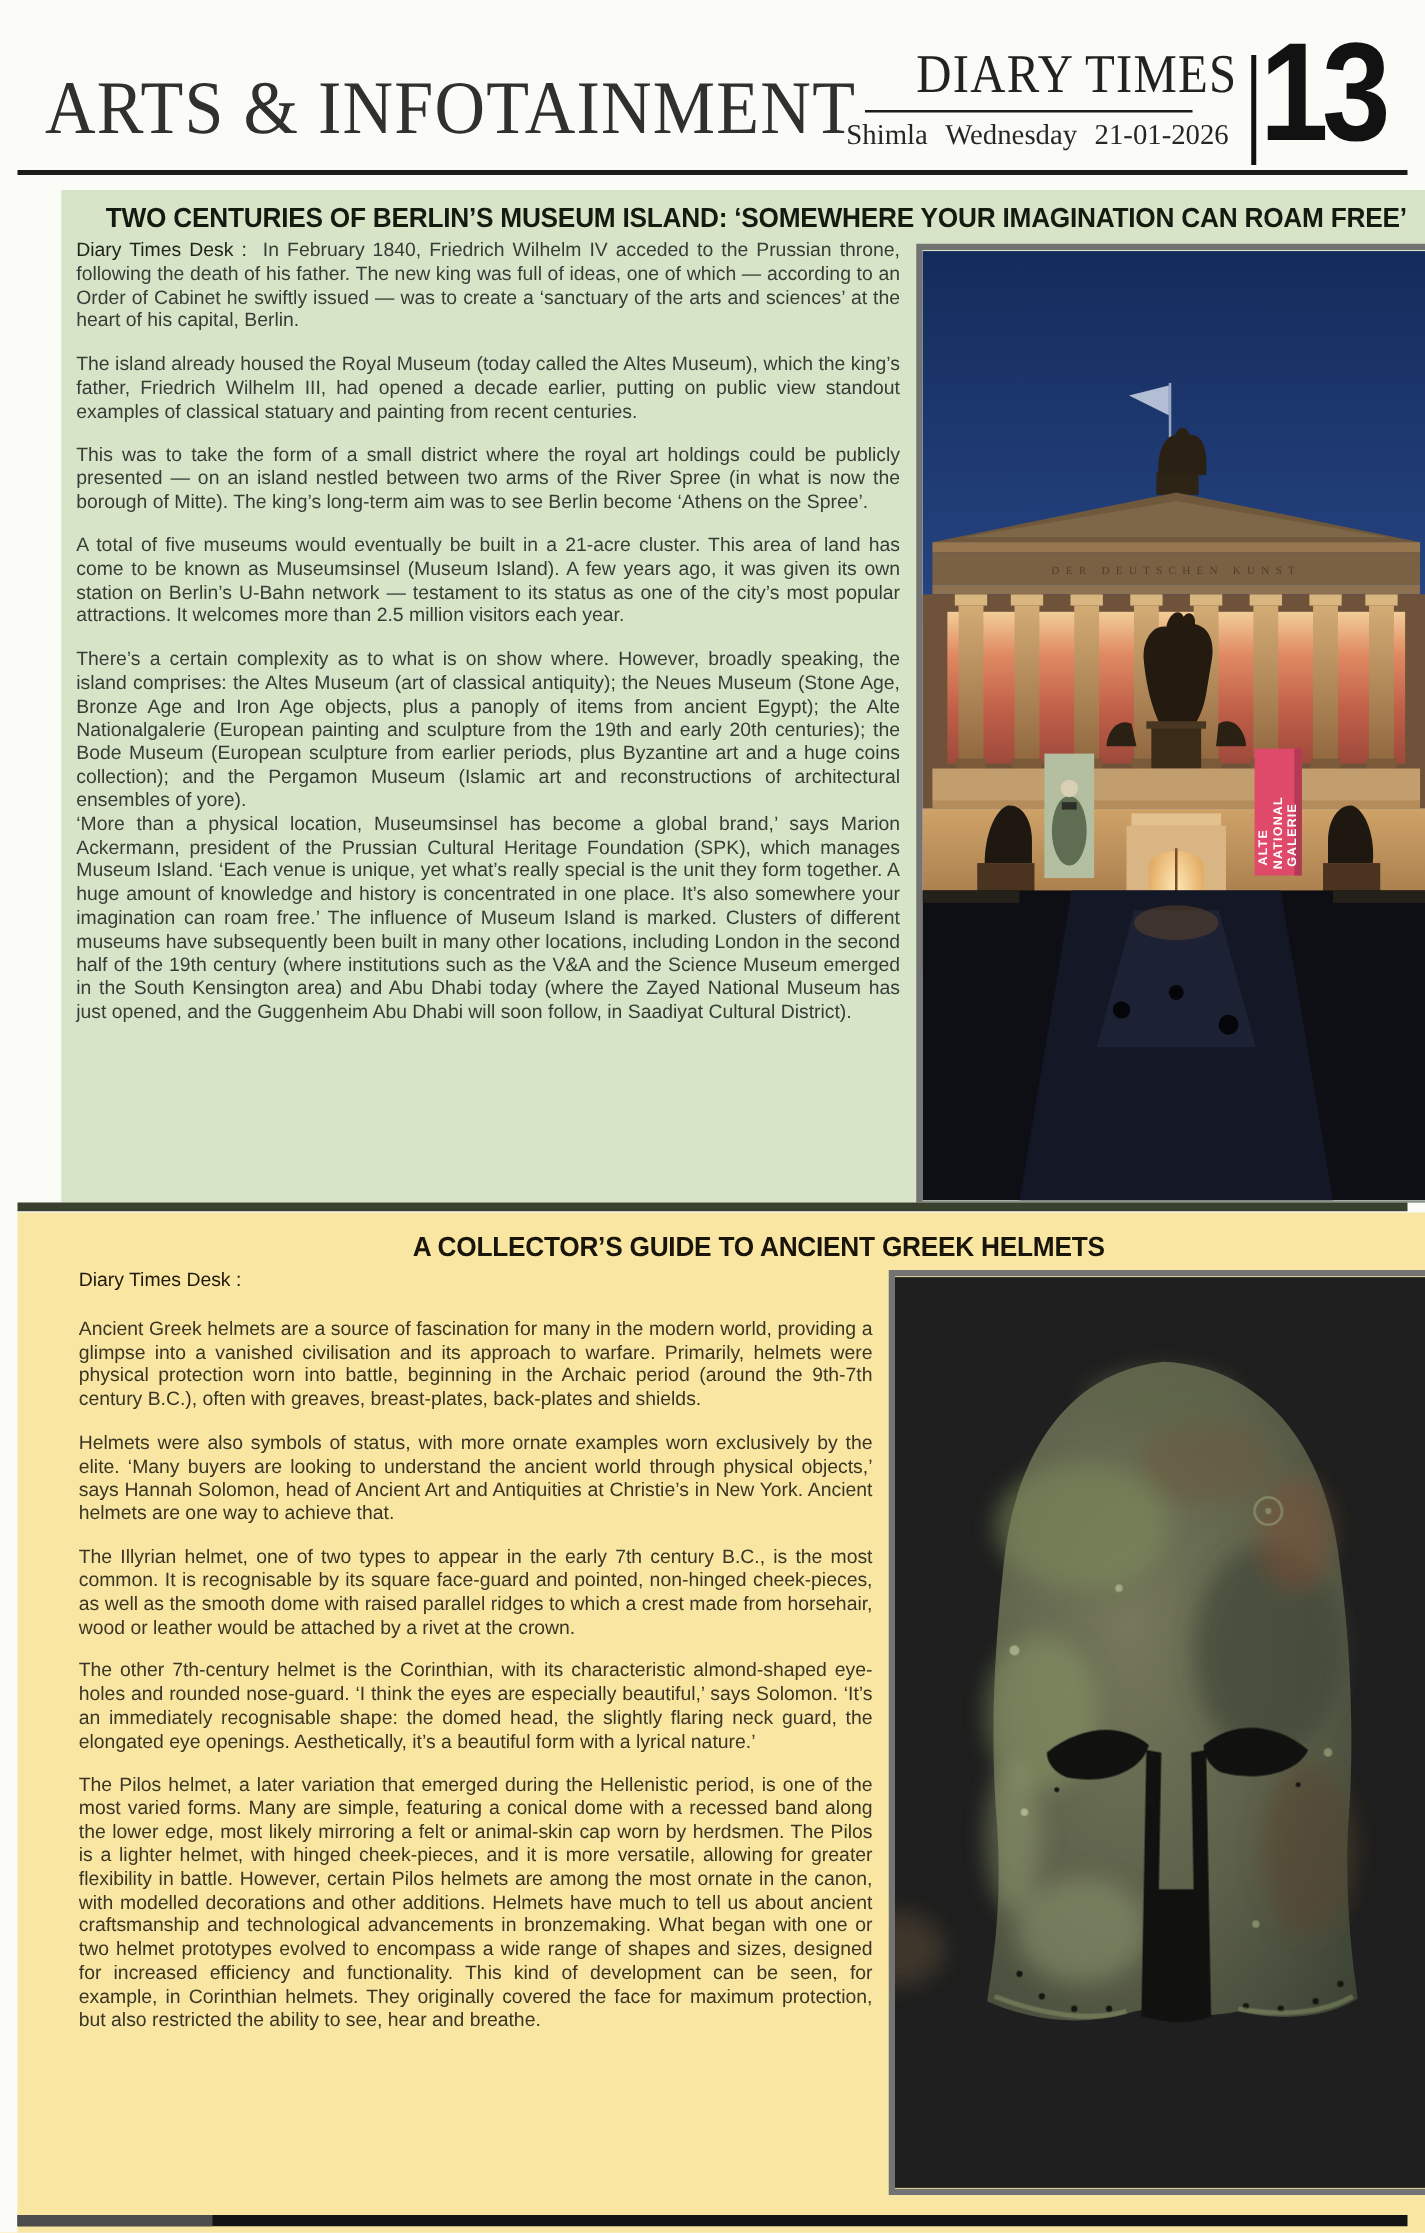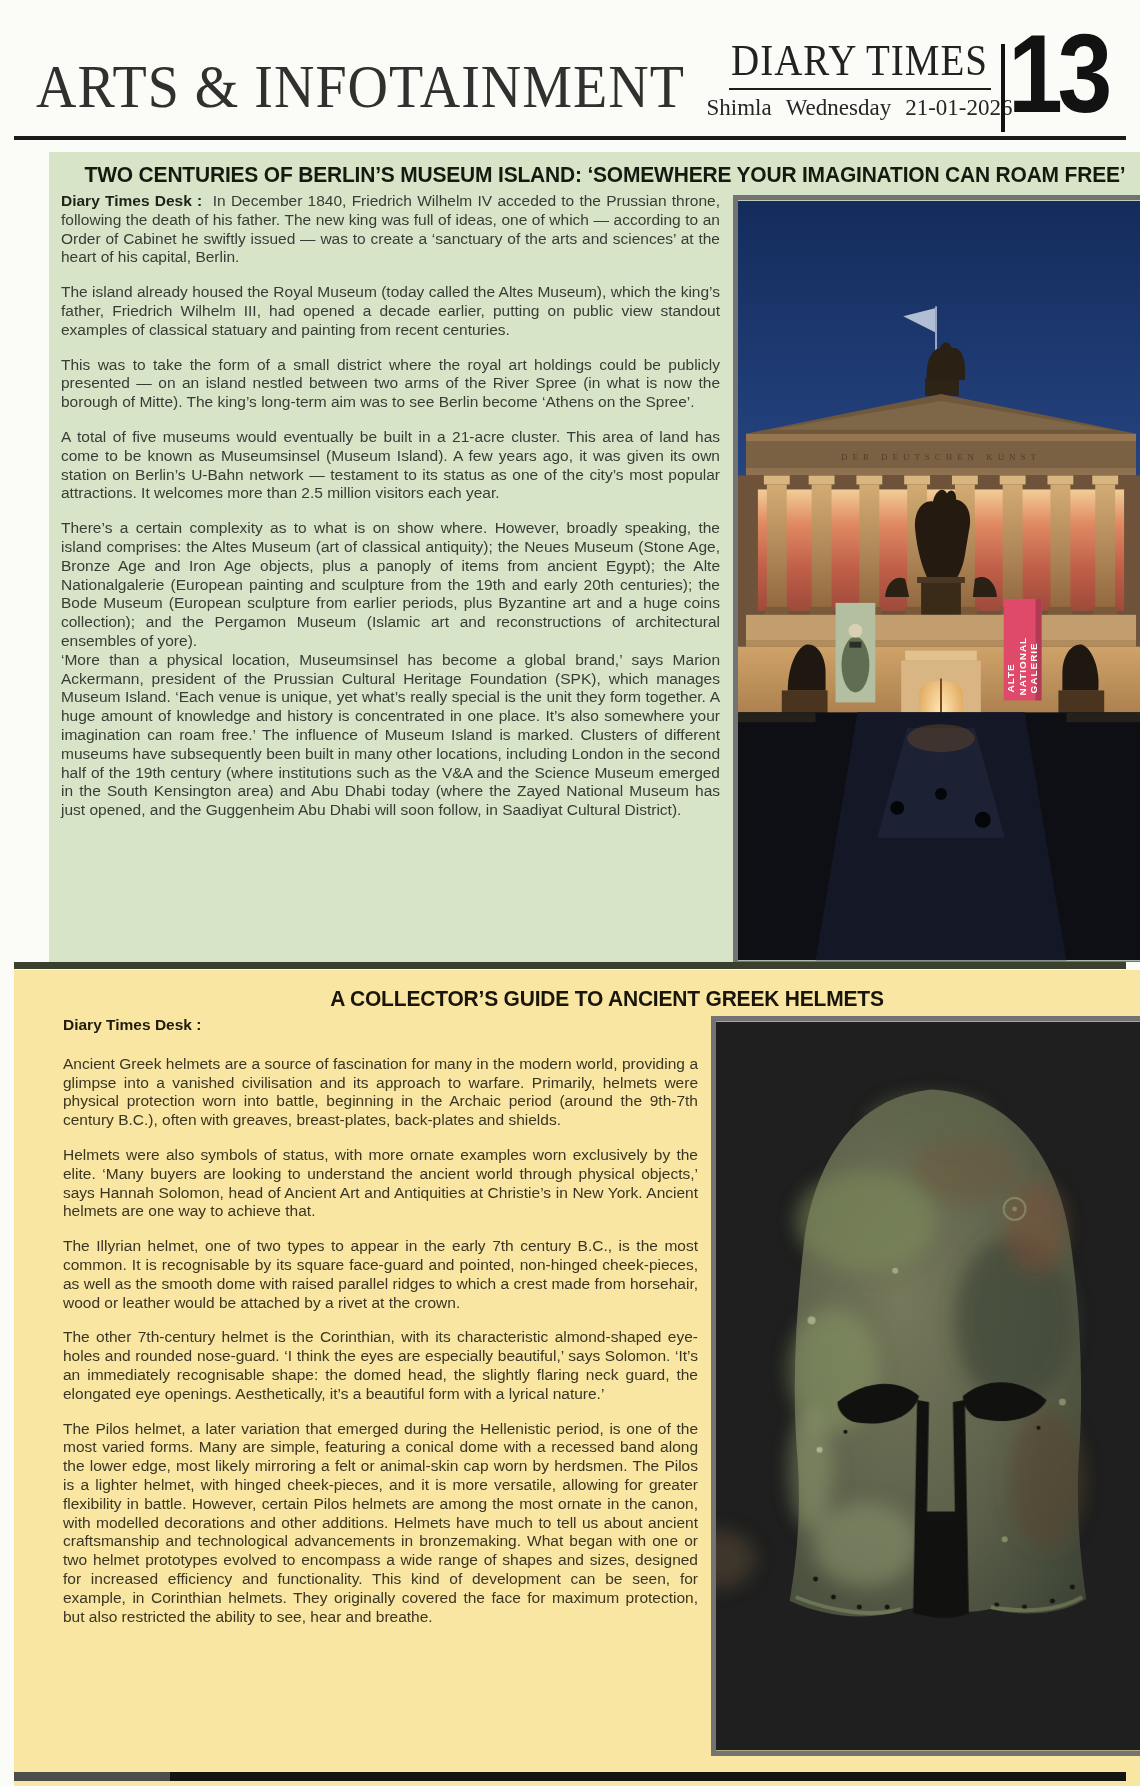--- a/index.html
+++ b/index.html
@@ -2,21 +2,21 @@
 <html><head>
 <meta charset="utf-8">
 <style>
   html,body{margin:0;padding:0;}
   body{width:1140px;height:1786px;background:#fbfbf8;font-family:"Liberation Sans",sans-serif;position:relative;}
   .page{position:absolute;inset:0;overflow:hidden;}
 
   
   .section-title{position:absolute;left:36px;top:52px;font-family:"Liberation Serif",serif;
     font-size:56px;color:#30302e;letter-spacing:1px;white-space:nowrap;transform:scaleY(1.08);transform-origin:left top;}
-  .masthead-box{position:absolute;left:692px;top:38px;width:335px;text-align:center;}
+  .masthead-box{position:absolute;left:655px;top:38px;width:335px;text-align:right;}
   .masthead{font-family:"Liberation Serif",serif;font-size:39px;color:#222;letter-spacing:1px;line-height:1.05;transform:scaleY(1.12);transform-origin:center top;}
   .masthead-rule{width:262px;height:2px;background:#1c1c1c;margin:9px auto 5px auto;}
   .dateline{font-family:"Liberation Serif",serif;font-size:23px;color:#262626;}
   .dateline span{margin:0 7px;}
   .header-vbar{position:absolute;left:1001px;top:44px;width:4px;height:88px;background:#121212;}
   .page-number{position:absolute;left:1008px;top:18px;width:120px;font-size:112px;line-height:112px;
     font-weight:bold;color:#121212;letter-spacing:-6px;transform:scaleX(.88);transform-origin:left top;}
   .top-rule{position:absolute;left:14px;top:136px;width:1112px;height:4px;background:#1b1b1b;}
 
   
@@ -33,21 +33,21 @@
 
   .art-row{display:flex;padding:0 12px;gap:13px;align-items:flex-start;}
   .sec-green .art-row{margin-top:5px;}
   .sec-yellow .art-row{margin-top:6px;}
   .textcol{font-size:15.5px;line-height:18.8px;color:#363d36;text-align:justify;}
   .sec-green .textcol{width:678px;}
   .sec-yellow .textcol{width:652px;color:#3a3524;}
   .textcol p{margin:0 0 16px 0;}
   .textcol p.tight{margin-top:-16px;}
   .textcol p:last-child{margin-bottom:0;}
-  .desk{font-weight:bold;color:#1c2418;}
+  .desk{font-weight:normal;color:#1c2418;}
   .sec-yellow .desk{color:#201a0c;}
   .desk-line{margin-bottom:20px !important;}
 
   .photo{flex:0 0 auto;border:5px solid #737373;box-sizing:border-box;}
   .photo svg{display:block;}
   .photo-museum{margin-top:3px;}
 </style>
 </head>
 <body>
 
@@ -62,21 +62,21 @@
   </div>
 
   <div class="header-vbar"></div>
   <div class="page-number">13</div>
   <div class="top-rule"></div>
 
   <div class="sec sec-green">
     <div class="headline">TWO CENTURIES OF BERLIN’S MUSEUM ISLAND: ‘SOMEWHERE YOUR IMAGINATION CAN ROAM FREE’</div>
     <div class="art-row">
       <div class="textcol">
-        <p><span class="desk">Diary Times Desk :</span>&nbsp; <span>In December 1840, Friedrich Wilhelm IV acceded to the Prussian throne, following the death of his father. The new king was full of ideas, one of which — according to an Order of Cabinet he swiftly issued — was to create a ‘sanctuary of the arts and sciences’ at the heart of his capital, Berlin.</span></p>
+        <p><span class="desk">Diary Times Desk :</span>&nbsp; <span>In February 1840, Friedrich Wilhelm IV acceded to the Prussian throne, following the death of his father. The new king was full of ideas, one of which — according to an Order of Cabinet he swiftly issued — was to create a ‘sanctuary of the arts and sciences’ at the heart of his capital, Berlin.</span></p>
         <p>The island already housed the Royal Museum (today called the Altes Museum), which the king’s father, Friedrich Wilhelm III, had opened a decade earlier, putting on public view standout examples of classical statuary and painting from recent centuries.</p>
         <p>This was to take the form of a small district where the royal art holdings could be publicly presented — on an island nestled between two arms of the River Spree (in what is now the borough of Mitte). The king’s long-term aim was to see Berlin become ‘Athens on the Spree’.</p>
         <p>A total of five museums would eventually be built in a 21-acre cluster. This area of land has come to be known as Museumsinsel (Museum Island). A few years ago, it was given its own station on Berlin’s U-Bahn network — testament to its status as one of the city’s most popular attractions. It welcomes more than 2.5 million visitors each year.</p>
         <p>There’s a certain complexity as to what is on show where. However, broadly speaking, the island comprises: the Altes Museum (art of classical antiquity); the Neues Museum (Stone Age, Bronze Age and Iron Age objects, plus a panoply of items from ancient Egypt); the Alte Nationalgalerie (European painting and sculpture from the 19th and early 20th centuries); the Bode Museum (European sculpture from earlier periods, plus Byzantine art and a huge coins collection); and the Pergamon Museum (Islamic art and reconstructions of architectural ensembles of yore).</p>
         <p class="tight">‘More than a physical location, Museumsinsel has become a global brand,’ says Marion Ackermann, president of the Prussian Cultural Heritage Foundation (SPK), which manages Museum Island. ‘Each venue is unique, yet what’s really special is the unit they form together. A huge amount of knowledge and history is concentrated in one place. It’s also somewhere your imagination can roam free.’ The influence of Museum Island is marked. Clusters of different museums have subsequently been built in many other locations, including London in the second half of the 19th century (where institutions such as the V&amp;A and the Science Museum emerged in the South Kensington area) and Abu Dhabi today (where the Zayed National Museum has just opened, and the Guggenheim Abu Dhabi will soon follow, in Saadiyat Cultural District).</p>
       </div>
 
       <div class="photo photo-museum">
         <svg width="406" height="761" viewBox="0 0 408 763" xmlns="http://www.w3.org/2000/svg">
           <defs>

